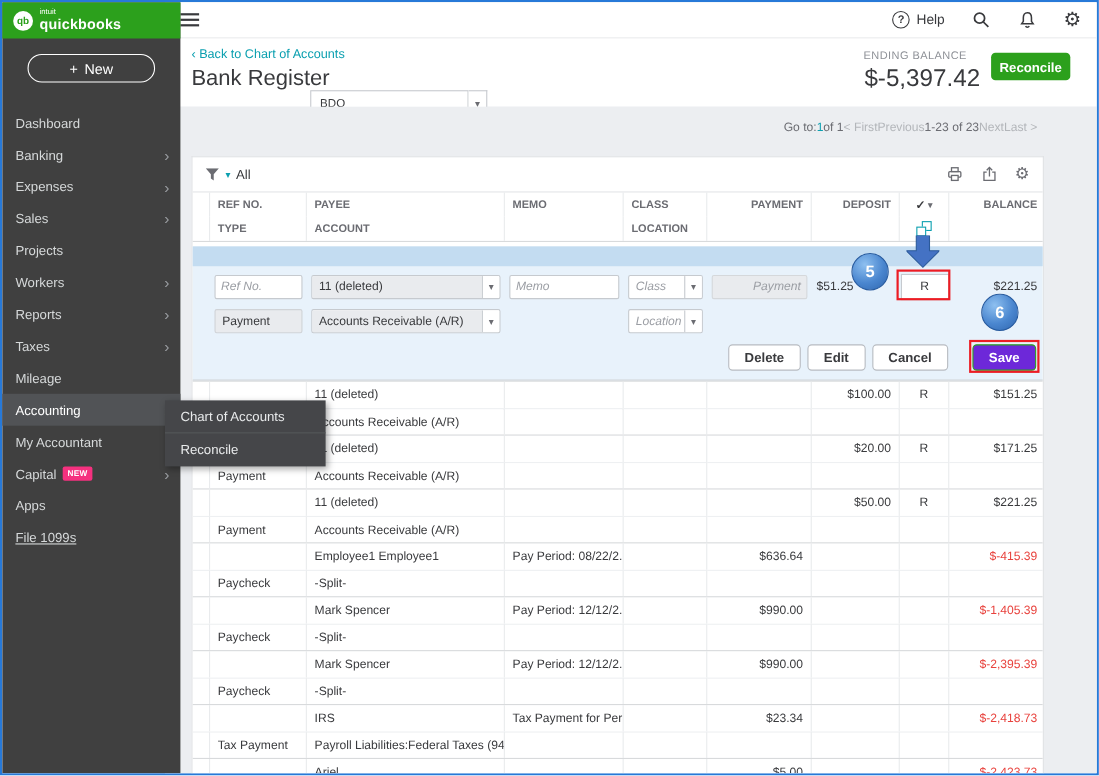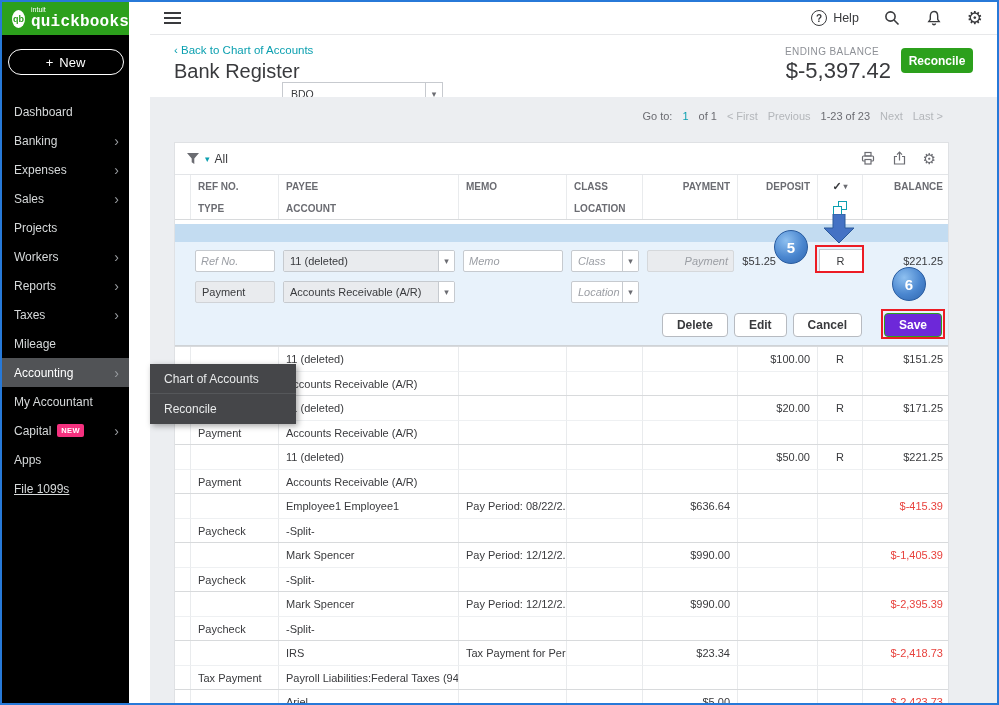--- a/index.html
+++ b/index.html
@@ -1,27 +1,27 @@
 <!DOCTYPE html>
 <html><head>
 <meta charset="utf-8">
 <style>
   * { box-sizing: border-box; margin: 0; padding: 0; }
   body { font-family: "Liberation Sans", sans-serif; background:#fff; }
   .screen { position:relative; width:999px; height:705px; border:2px solid #2779d8;
             overflow:hidden; background:#fff; font-family:"Liberation Sans", sans-serif; }
 
   
-  .sidebar { position:absolute; left:0; top:0; width:127px; height:100%; background:#000000; z-index:5; }
+  .sidebar { position:absolute; left:0; top:0; width:162px; height:100%; background:#404040; z-index:5; }
   .sb-logo { height:33px; background:#2ca01c; display:flex; align-items:center; padding-left:10px; gap:6px; }
   .sb-logo-circle { width:18px; height:18px; border-radius:50%; background:#fff; color:#2ca01c;
                     font-weight:bold; font-size:9px; display:flex; align-items:center; justify-content:center; }
   .sb-brand-col { display:flex; flex-direction:column; color:#fff; line-height:1.05; }
   .sb-brand-top { font-size:7px; }
-  .sb-brand { font-size:16px; font-weight:bold; letter-spacing:.2px;font-family:Liberation Mono, monospace; }
+  .sb-brand { font-size:13px; font-weight:bold; letter-spacing:.2px; }
   .sb-new { margin:14px auto 0; width:116px; height:26px; border:1.5px solid #fff; border-radius:14px;
             color:#fff; display:flex; align-items:center; justify-content:center; font-size:13px; gap:6px; cursor:pointer; }
   .sb-items { margin-top:22px; }
   .sb-item { position:relative; height:29px; display:flex; align-items:center; padding:0 12px;
              color:#d6d9da; font-size:12px; cursor:pointer; }
   .sb-item .chev { position:absolute; right:10px; color:#9a9da1; font-size:14px; line-height:1; }
   .sb-item.active { background:#515356; color:#fff; }
   .badge-new { background:#f5317f; color:#fff; font-size:7.5px; font-weight:bold; padding:2px 4px;
                border-radius:2px; margin-left:6px; letter-spacing:.3px; }
   .sb-item.link .lbl { text-decoration:underline; }
@@ -57,21 +57,21 @@
                            display:flex; align-items:center; justify-content:center; font-size:9px; color:#6b6c72; }
   .ending-label { position:absolute; right:118px; top:11px; font-size:10px; color:#8d9096; letter-spacing:.4px; }
   .ending-value { position:absolute; right:106px; top:23px; font-size:22px; color:#393a3d; }
   .reconcile-btn { position:absolute; right:24px; top:13px; width:72px; height:25px; background:#2ca01c;
                    color:#fff; border-radius:4px; font-size:12px; font-weight:bold; display:flex;
                    align-items:center; justify-content:center; cursor:pointer; }
 
   
   .content { position:absolute; top:95px; left:0; right:0; bottom:0; background:#eceef1; }
   .pagination { position:absolute; top:13px; right:54px; font-size:11px; color:#b3b6ba;
-                display:flex; gap:10px; align-items:center; }
+                display:flex; align-items:center; }
   .pagination .dk { color:#6b6c72; }
   .pagination .teal { color:#0ca0b0; cursor:pointer; }
   .pagination .pglink { cursor:pointer; }
 
   .card { position:absolute; left:24px; top:45px; width:775px; bottom:0; background:#fff;
           border:1px solid #dfe1e4; border-bottom:none; overflow:hidden; }
   .card-toolbar { height:32px; display:flex; align-items:center; padding:0 12px;
                   border-bottom:1px solid #e3e5e8; color:#6b6c72; }
   .filter-group { display:flex; align-items:center; gap:5px; cursor:pointer; }
   .filter-caret { color:#0ca0b0; font-size:9px; }

